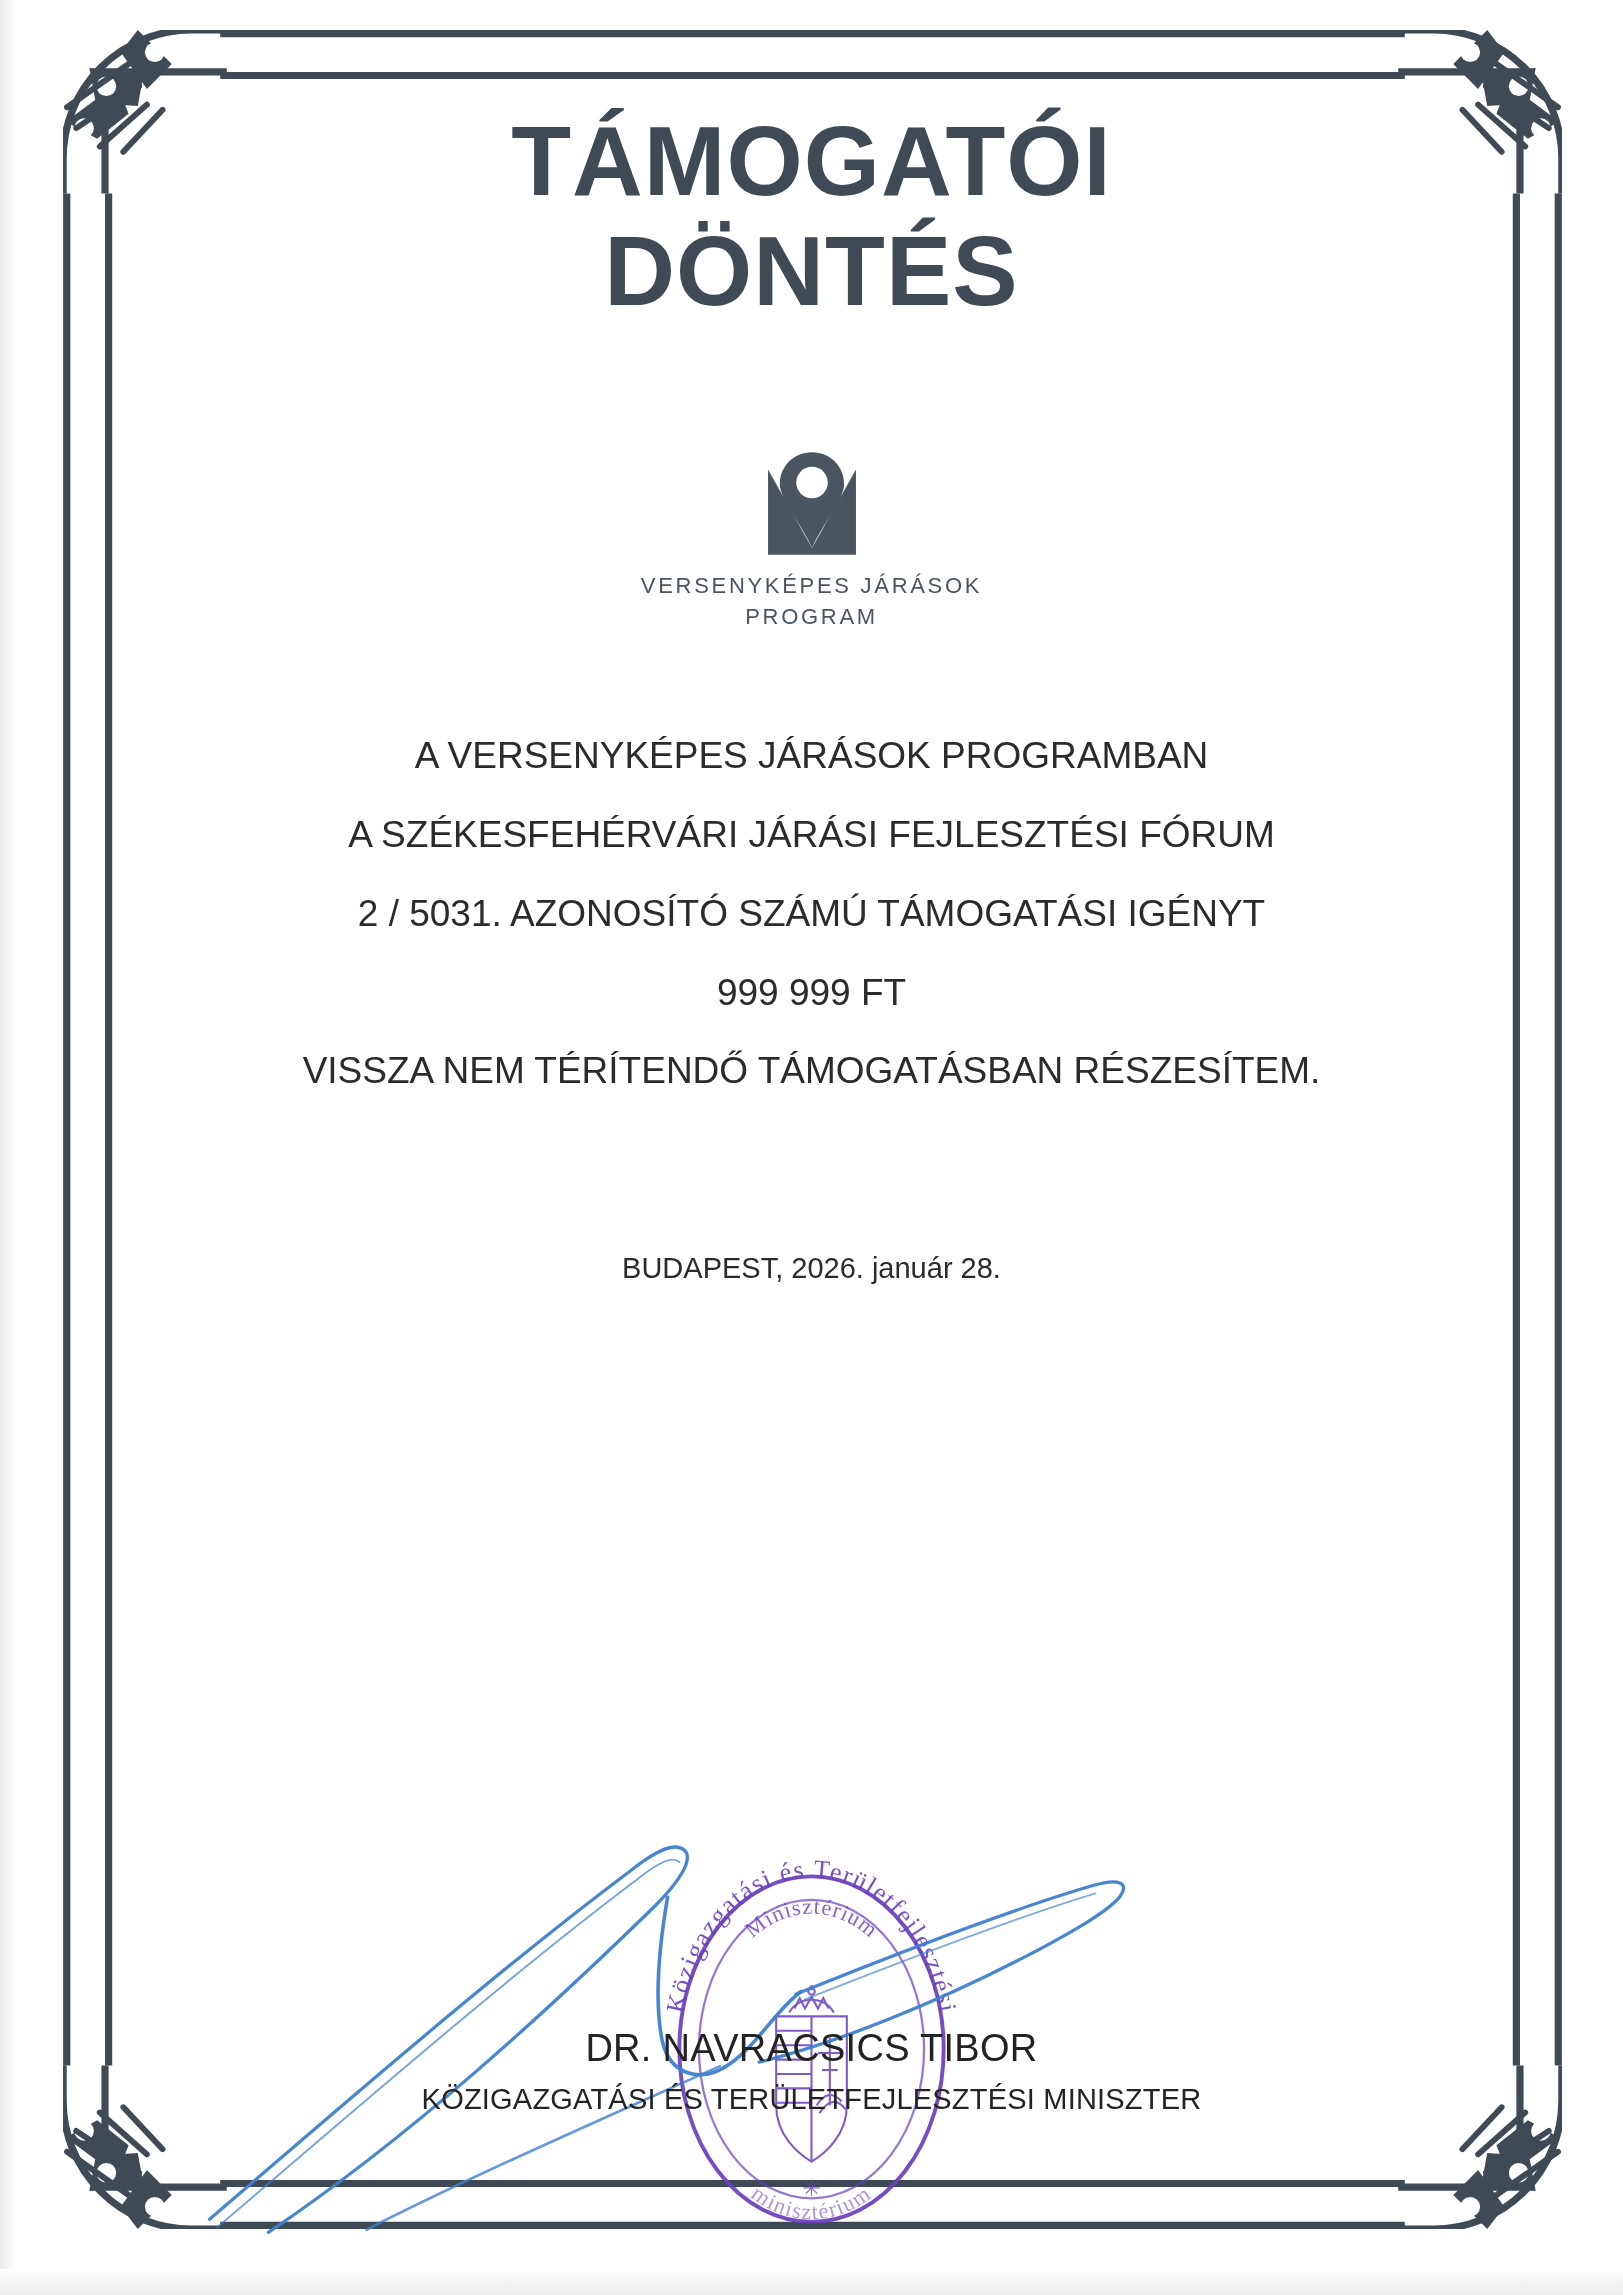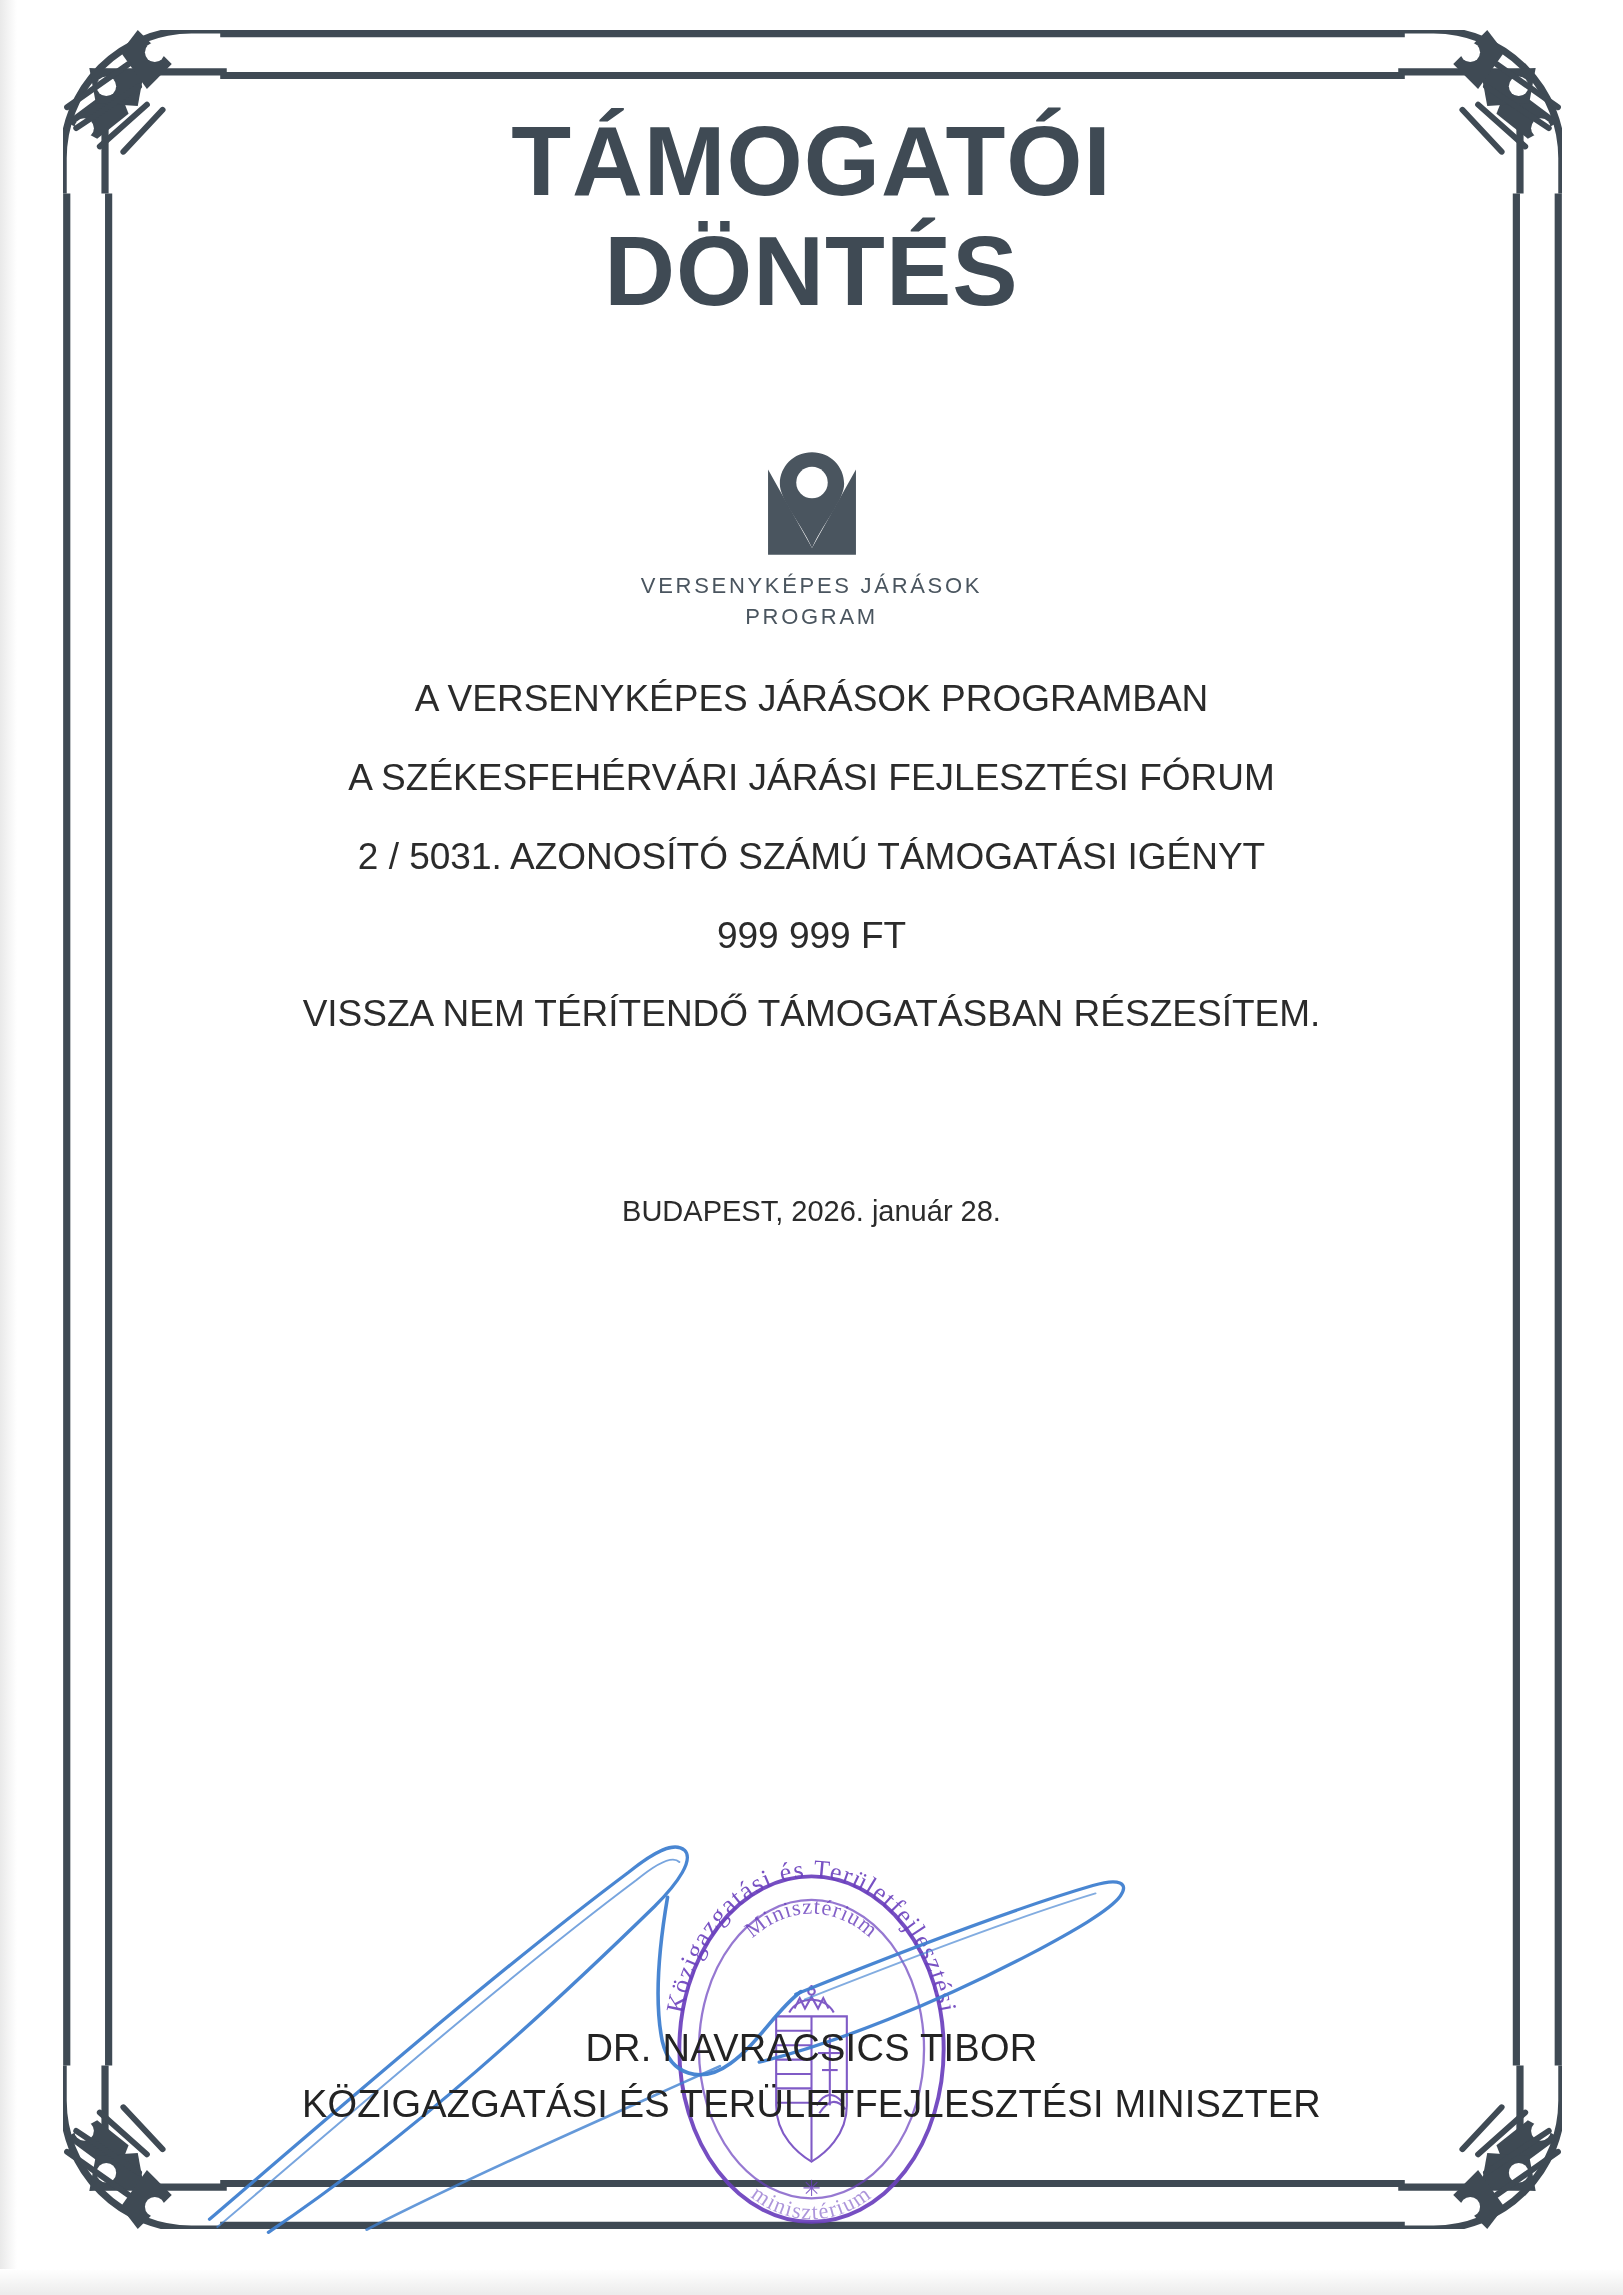--- a/index.html
+++ b/index.html
@@ -86,21 +86,21 @@
     margin-top: 77px;
     color: #3f4a54;
     font-weight: bold;
     font-size: 98px;
     line-height: 1.12;
     letter-spacing: 1px;
   }
 
   
   #body-block {
-    margin-top: 48px;
+    margin-top: 105px;
     color: #2b2b2b;
     font-size: 37px;
     line-height: 1.02;
   }
   .body-line {
     margin-bottom: 41px;
     white-space: nowrap;
   }
   .body-line:last-child { margin-bottom: 0; }
 
@@ -137,21 +137,21 @@
     width: 1361px;
     text-align: center;
     z-index: 4;
     color: #232323;
   }
   #signer-name {
     font-size: 38px;
     letter-spacing: 0.3px;
   }
   #signer-title {
-    font-size: 38px;
+    font-size: 29px;
     margin-top: 13px;
     letter-spacing: 0.2px;
   }
 </style>
 </head>
 <body>
 
 <div id="page">
 
   <div id="scan-paper"></div>

